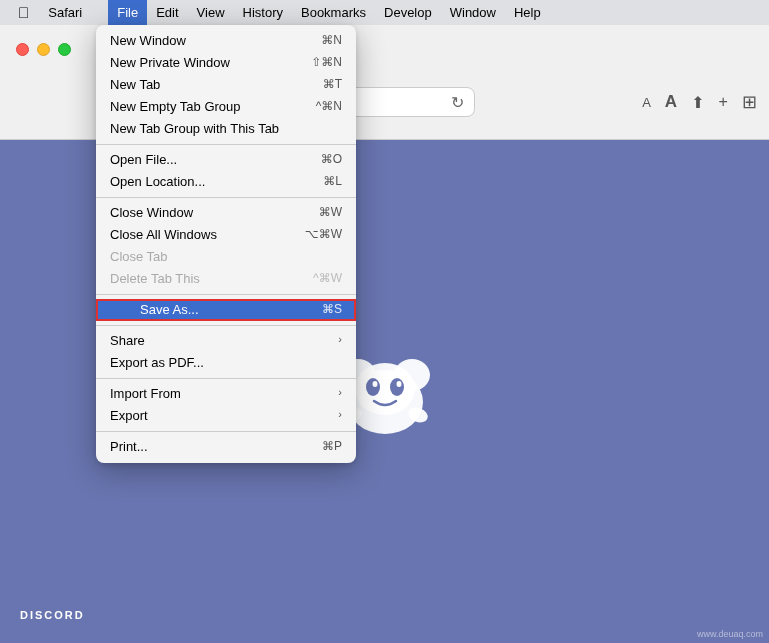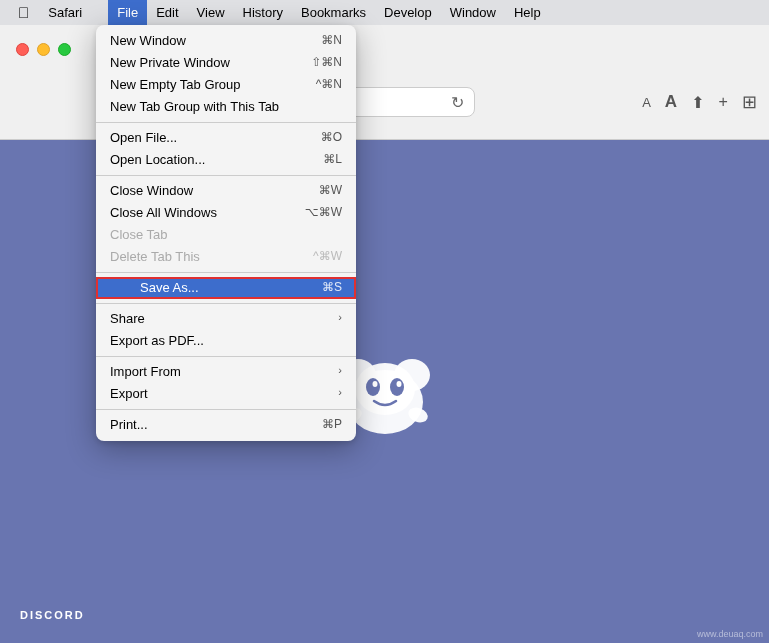--- a/index.html
+++ b/index.html
@@ -356,20 +356,24 @@
   <div class="menu-item">
     <span>New Window</span>
     <span class="shortcut">⌘N</span>
   </div>
 
   <div class="menu-item">
     <span>New Private Window</span>
     <span class="shortcut">⇧⌘N</span>
   </div>
 
+  <div class="menu-item">
+    <span>New Tab</span>
+    <span class="shortcut">⌘T</span>
+  </div>
 
   <div class="menu-item">
     <span>New Empty Tab Group</span>
     <span class="shortcut">^⌘N</span>
   </div>
 
   <div class="menu-item separator-after">
     <span>New Tab Group with This Tab</span>
   </div>
   <div class="menu-separator"></div>

